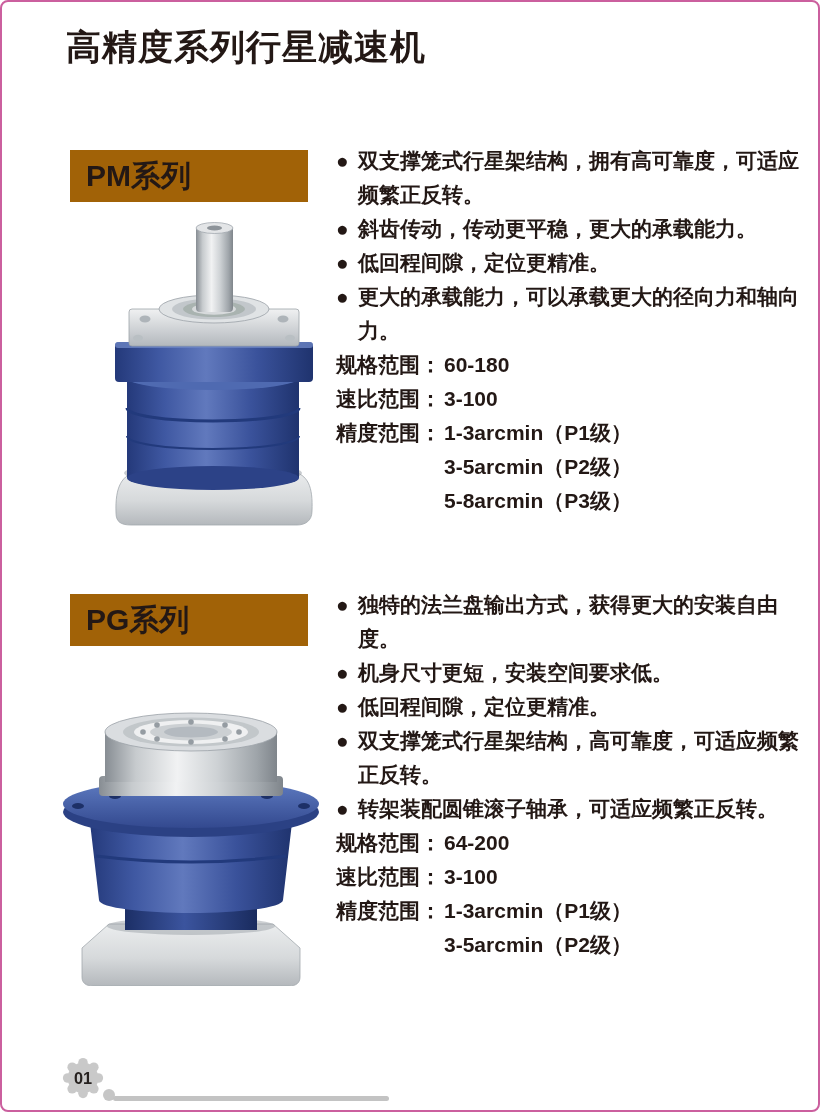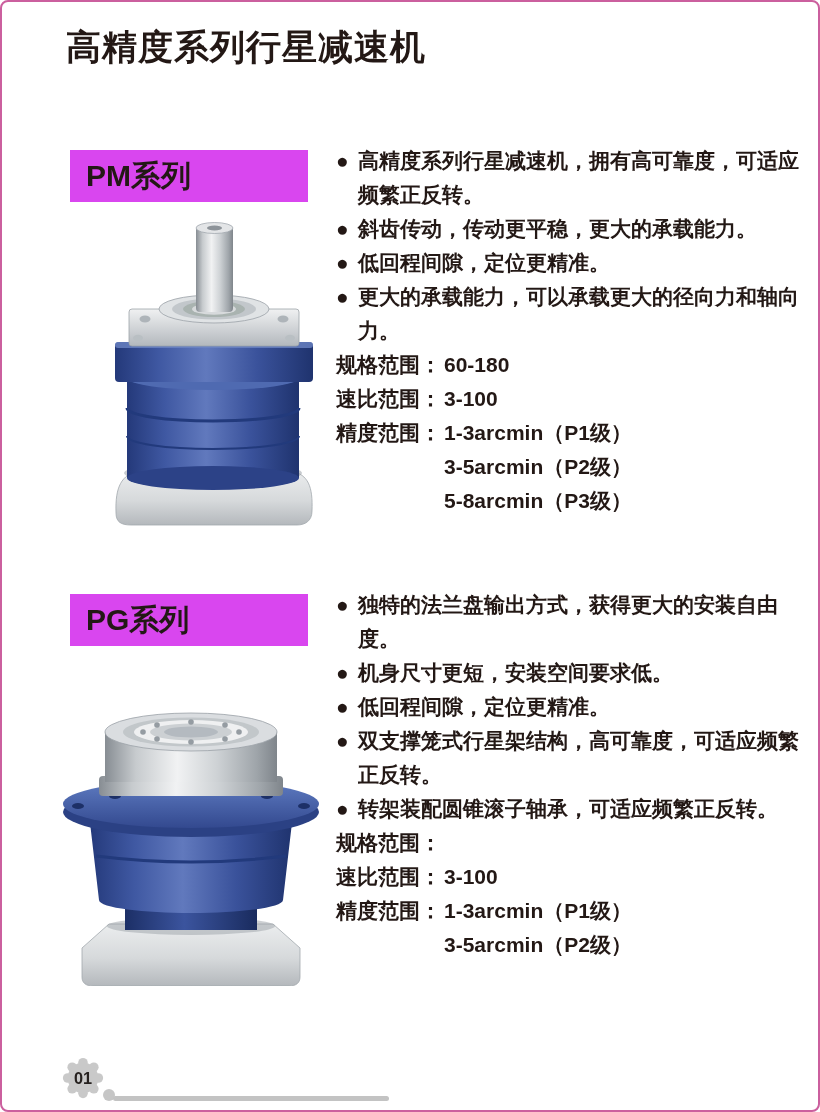--- a/index.html
+++ b/index.html
@@ -13,21 +13,21 @@
     overflow:hidden;
     font-family:"Liberation Sans","DejaVu Sans",sans-serif;
     color:#231815;
   }
   .page-title{
     position:absolute;left:64px;top:22px;margin:0;
     font-size:35px;font-weight:800;letter-spacing:1px;color:#231815;
   }
   .series-label{
     position:absolute;left:68px;width:238px;height:52px;
-    background:#d946ef;
+    background:#a16207;
     display:flex;align-items:center;box-sizing:border-box;padding-left:16px;
     font-size:30px;font-weight:800;color:#231815;
   }
   .series-label.pm{top:148px;}
   .series-label.pg{top:592px;}
   .product-image{position:absolute;}
   .product-image.pm{left:70px;top:210px;}
   .product-image.pg{left:50px;top:696px;}
   .series-content{position:absolute;left:334px;width:464px;}
   .series-content.pm{top:142px;}
@@ -112,21 +112,21 @@
       <rect x="124" y="14" width="37" height="86" rx="4" fill="url(#pmSilver)"></rect>
       <ellipse cx="142.5" cy="16" rx="18.5" ry="5.5" fill="#e3e5e7" stroke="#9aa1a7" stroke-width="0.7"></ellipse>
       <ellipse cx="142.5" cy="16" rx="7.5" ry="2.4" fill="#8d9399"></ellipse>
     </svg>
   </div>
 
   <div class="series-content pm">
     <div class="bullet-list">
       <div class="bullet">
         <span class="marker">●</span>
-        <span class="text">高精度系列行星减速机，拥有高可靠度，可适应频繁正反转。</span>
+        <span class="text">双支撑笼式行星架结构，拥有高可靠度，可适应频繁正反转。</span>
       </div>
       <div class="bullet">
         <span class="marker">●</span>
         <span class="text">斜齿传动，传动更平稳，更大的承载能力。</span>
       </div>
       <div class="bullet">
         <span class="marker">●</span>
         <span class="text">低回程间隙，定位更精准。</span>
       </div>
       <div class="bullet">
@@ -243,20 +243,23 @@
         <span class="text">双支撑笼式行星架结构，高可靠度，可适应频繁正反转。</span>
       </div>
       <div class="bullet">
         <span class="marker">●</span>
         <span class="text">转架装配圆锥滚子轴承，可适应频繁正反转。</span>
       </div>
     </div>
     <div class="spec-list">
       <div class="spec-row">
         <span class="spec-label">规格范围：</span>
+        <div class="spec-values">
+          <div>64-200</div>
+        </div>
       </div>
       <div class="spec-row">
         <span class="spec-label">速比范围：</span>
         <div class="spec-values">
           <div>3-100</div>
         </div>
       </div>
       <div class="spec-row">
         <span class="spec-label">精度范围：</span>
         <div class="spec-values">

